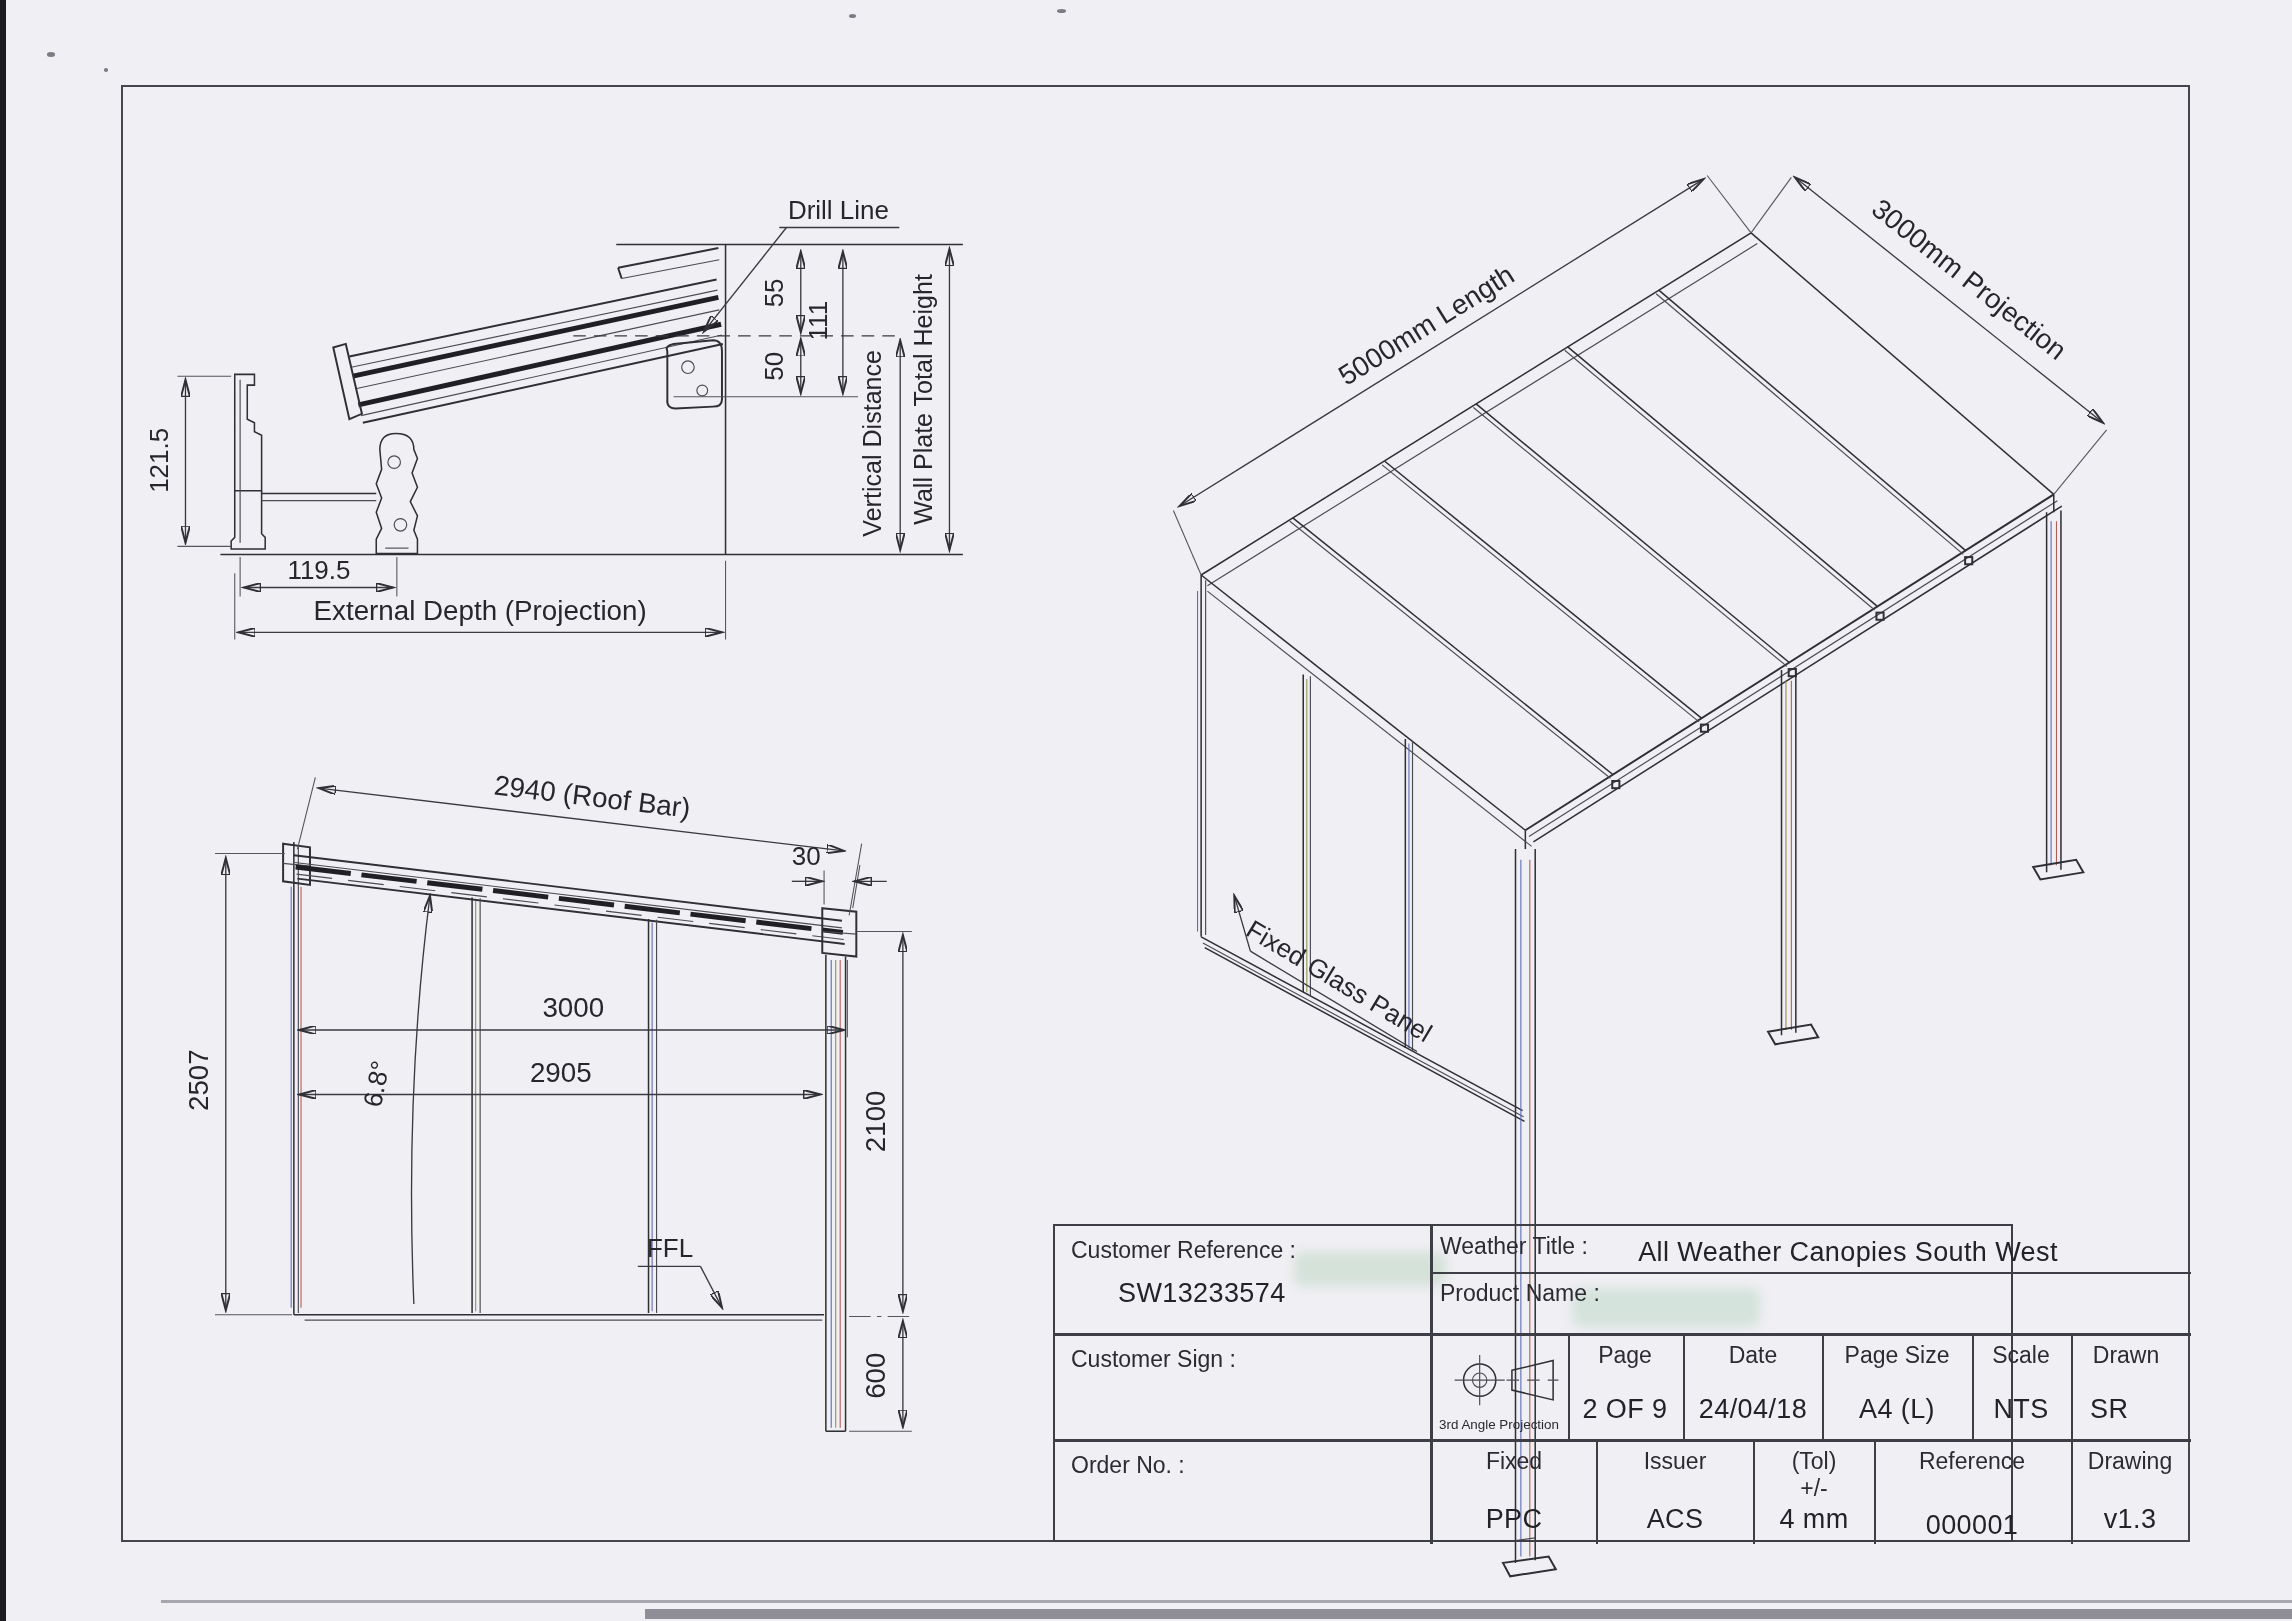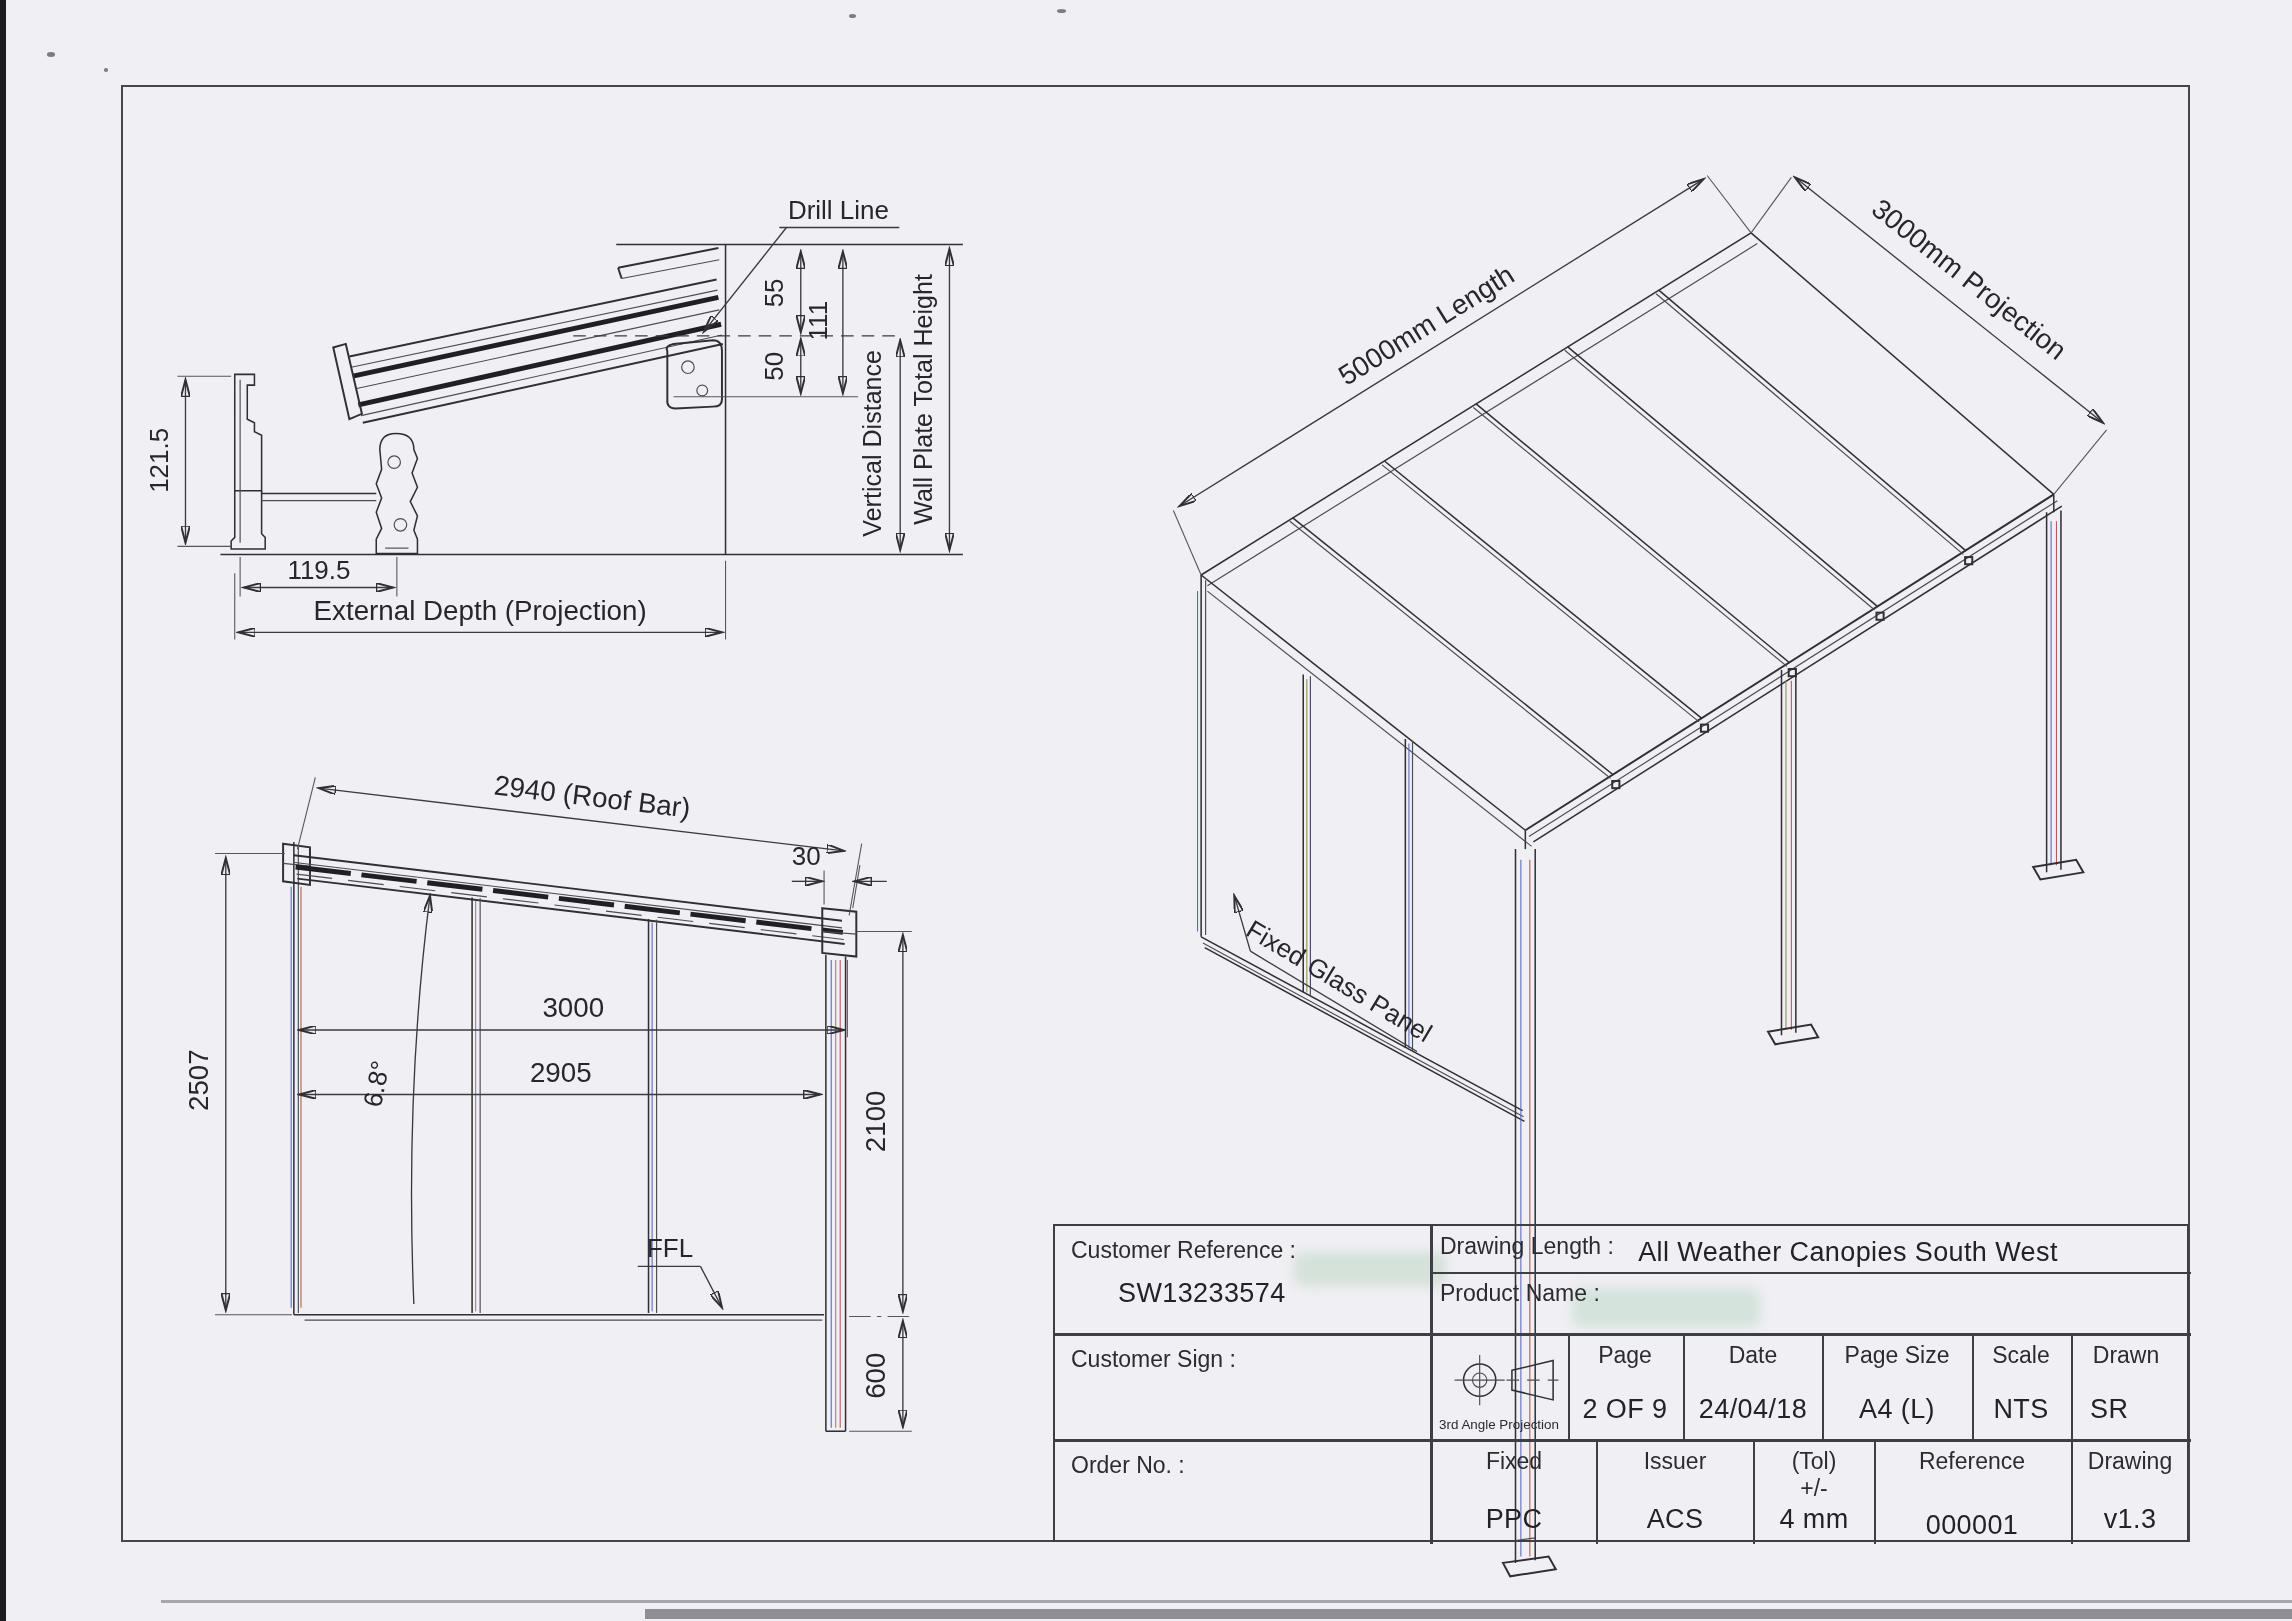--- a/index.html
+++ b/index.html
@@ -356,21 +356,21 @@
     <g>
       <circle cx="1652" cy="1541" r="18" class="med"></circle>
       <circle cx="1652" cy="1541" r="8" class="thin"></circle>
       <line x1="1652" y1="1513" x2="1652" y2="1569" class="thin"></line>
       <line x1="1624" y1="1541" x2="1680" y2="1541" class="thin"></line>
       <polygon points="1688,1530 1734,1519 1734,1563 1688,1552" class="med"></polygon>
       <line x1="1682" y1="1541" x2="1740" y2="1541" class="thin dash"></line>
     </g>
   </svg>
 
-  <div class="tb" style="left:1053px;top:1224px;width:1136px;height:318px;">
+  <div class="tb" style="left:1053px;top:1224px;width:960px;height:318px;">
 
     <div class="tb-line" style="left:375px;top:0;width:2.7px;height:318px;"></div>
     <div class="tb-line" style="left:375px;top:46px;width:761px;height:1.8px;"></div>
     <div class="tb-line" style="left:0;top:107px;width:1136px;height:2.7px;"></div>
     <div class="tb-line" style="left:0;top:213px;width:1136px;height:2.7px;"></div>
 
     <div class="tb-line" style="left:513px;top:110px;width:1.8px;height:103px;"></div>
     <div class="tb-line" style="left:628px;top:110px;width:1.8px;height:103px;"></div>
     <div class="tb-line" style="left:767px;top:110px;width:1.8px;height:103px;"></div>
     <div class="tb-line" style="left:917px;top:110px;width:1.8px;height:103px;"></div>
@@ -379,21 +379,21 @@
     <div class="tb-line" style="left:541px;top:216px;width:1.8px;height:102px;"></div>
     <div class="tb-line" style="left:698px;top:216px;width:1.8px;height:102px;"></div>
     <div class="tb-line" style="left:819px;top:216px;width:1.8px;height:102px;"></div>
     <div class="tb-line" style="left:1016px;top:216px;width:1.8px;height:102px;"></div>
 
     <div class="tb-label" style="left:16px;top:10.7px;">Customer Reference :</div>
     <div class="tb-value" style="left:63px;top:52px;">SW13233574</div>
     <div class="tb-label" style="left:16px;top:120px;">Customer Sign :</div>
     <div class="tb-label" style="left:16px;top:226px;">Order No. :</div>
 
-    <div class="tb-label" style="left:385px;top:7.2px;">Drawing Length :</div>
+    <div class="tb-label" style="left:385px;top:7.2px;">Weather Title :</div>
     <div class="tb-value center" style="left:793px;top:10.7px;white-space:nowrap;">All Weather Canopies South West</div>
     <div class="tb-label" style="left:385px;top:54px;">Product Name :</div>
     <div class="tb-value" style="left:573px;top:56px;"></div>
 
     <div class="tb-label center" style="left:444px;top:191px;font-size:13.4px;white-space:nowrap;">3rd Angle Projection</div>
 
     <div class="tb-label center" style="left:570px;top:116px;">Page</div>
     <div class="tb-label center" style="left:698px;top:116px;">Date</div>
     <div class="tb-label center" style="left:842px;top:116px;">Page Size</div>
     <div class="tb-label center" style="left:966px;top:116px;">Scale</div>

